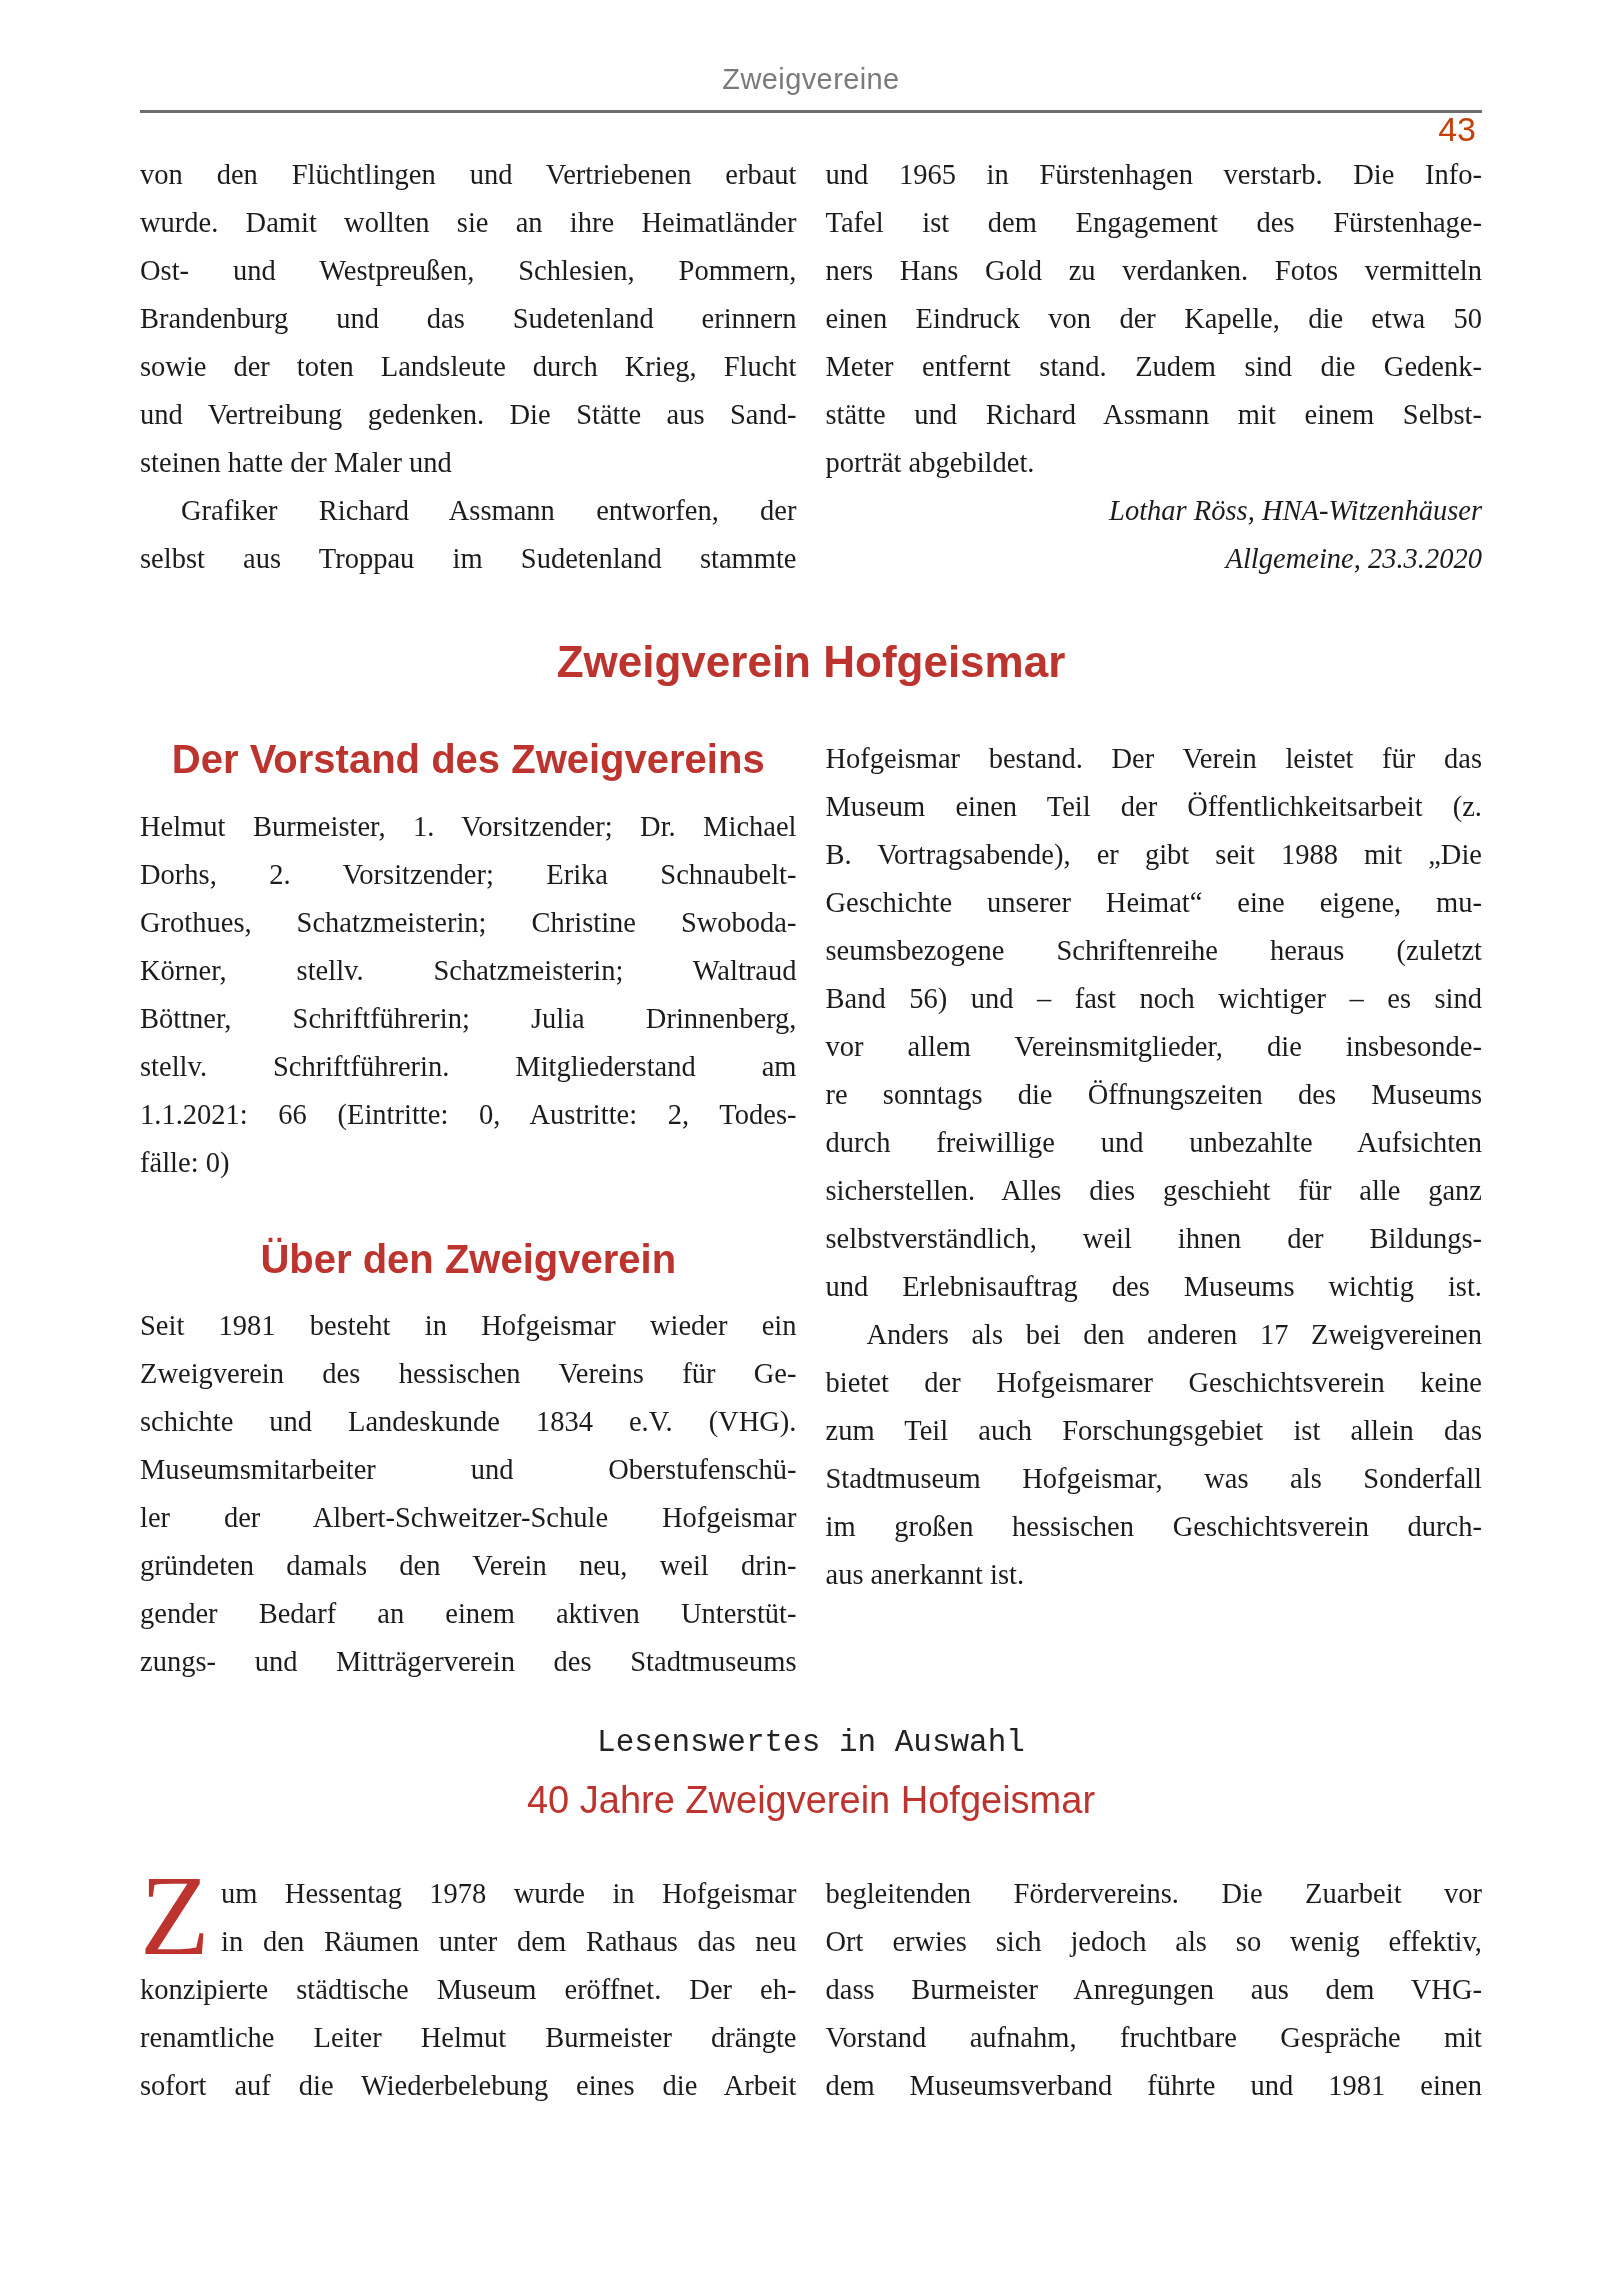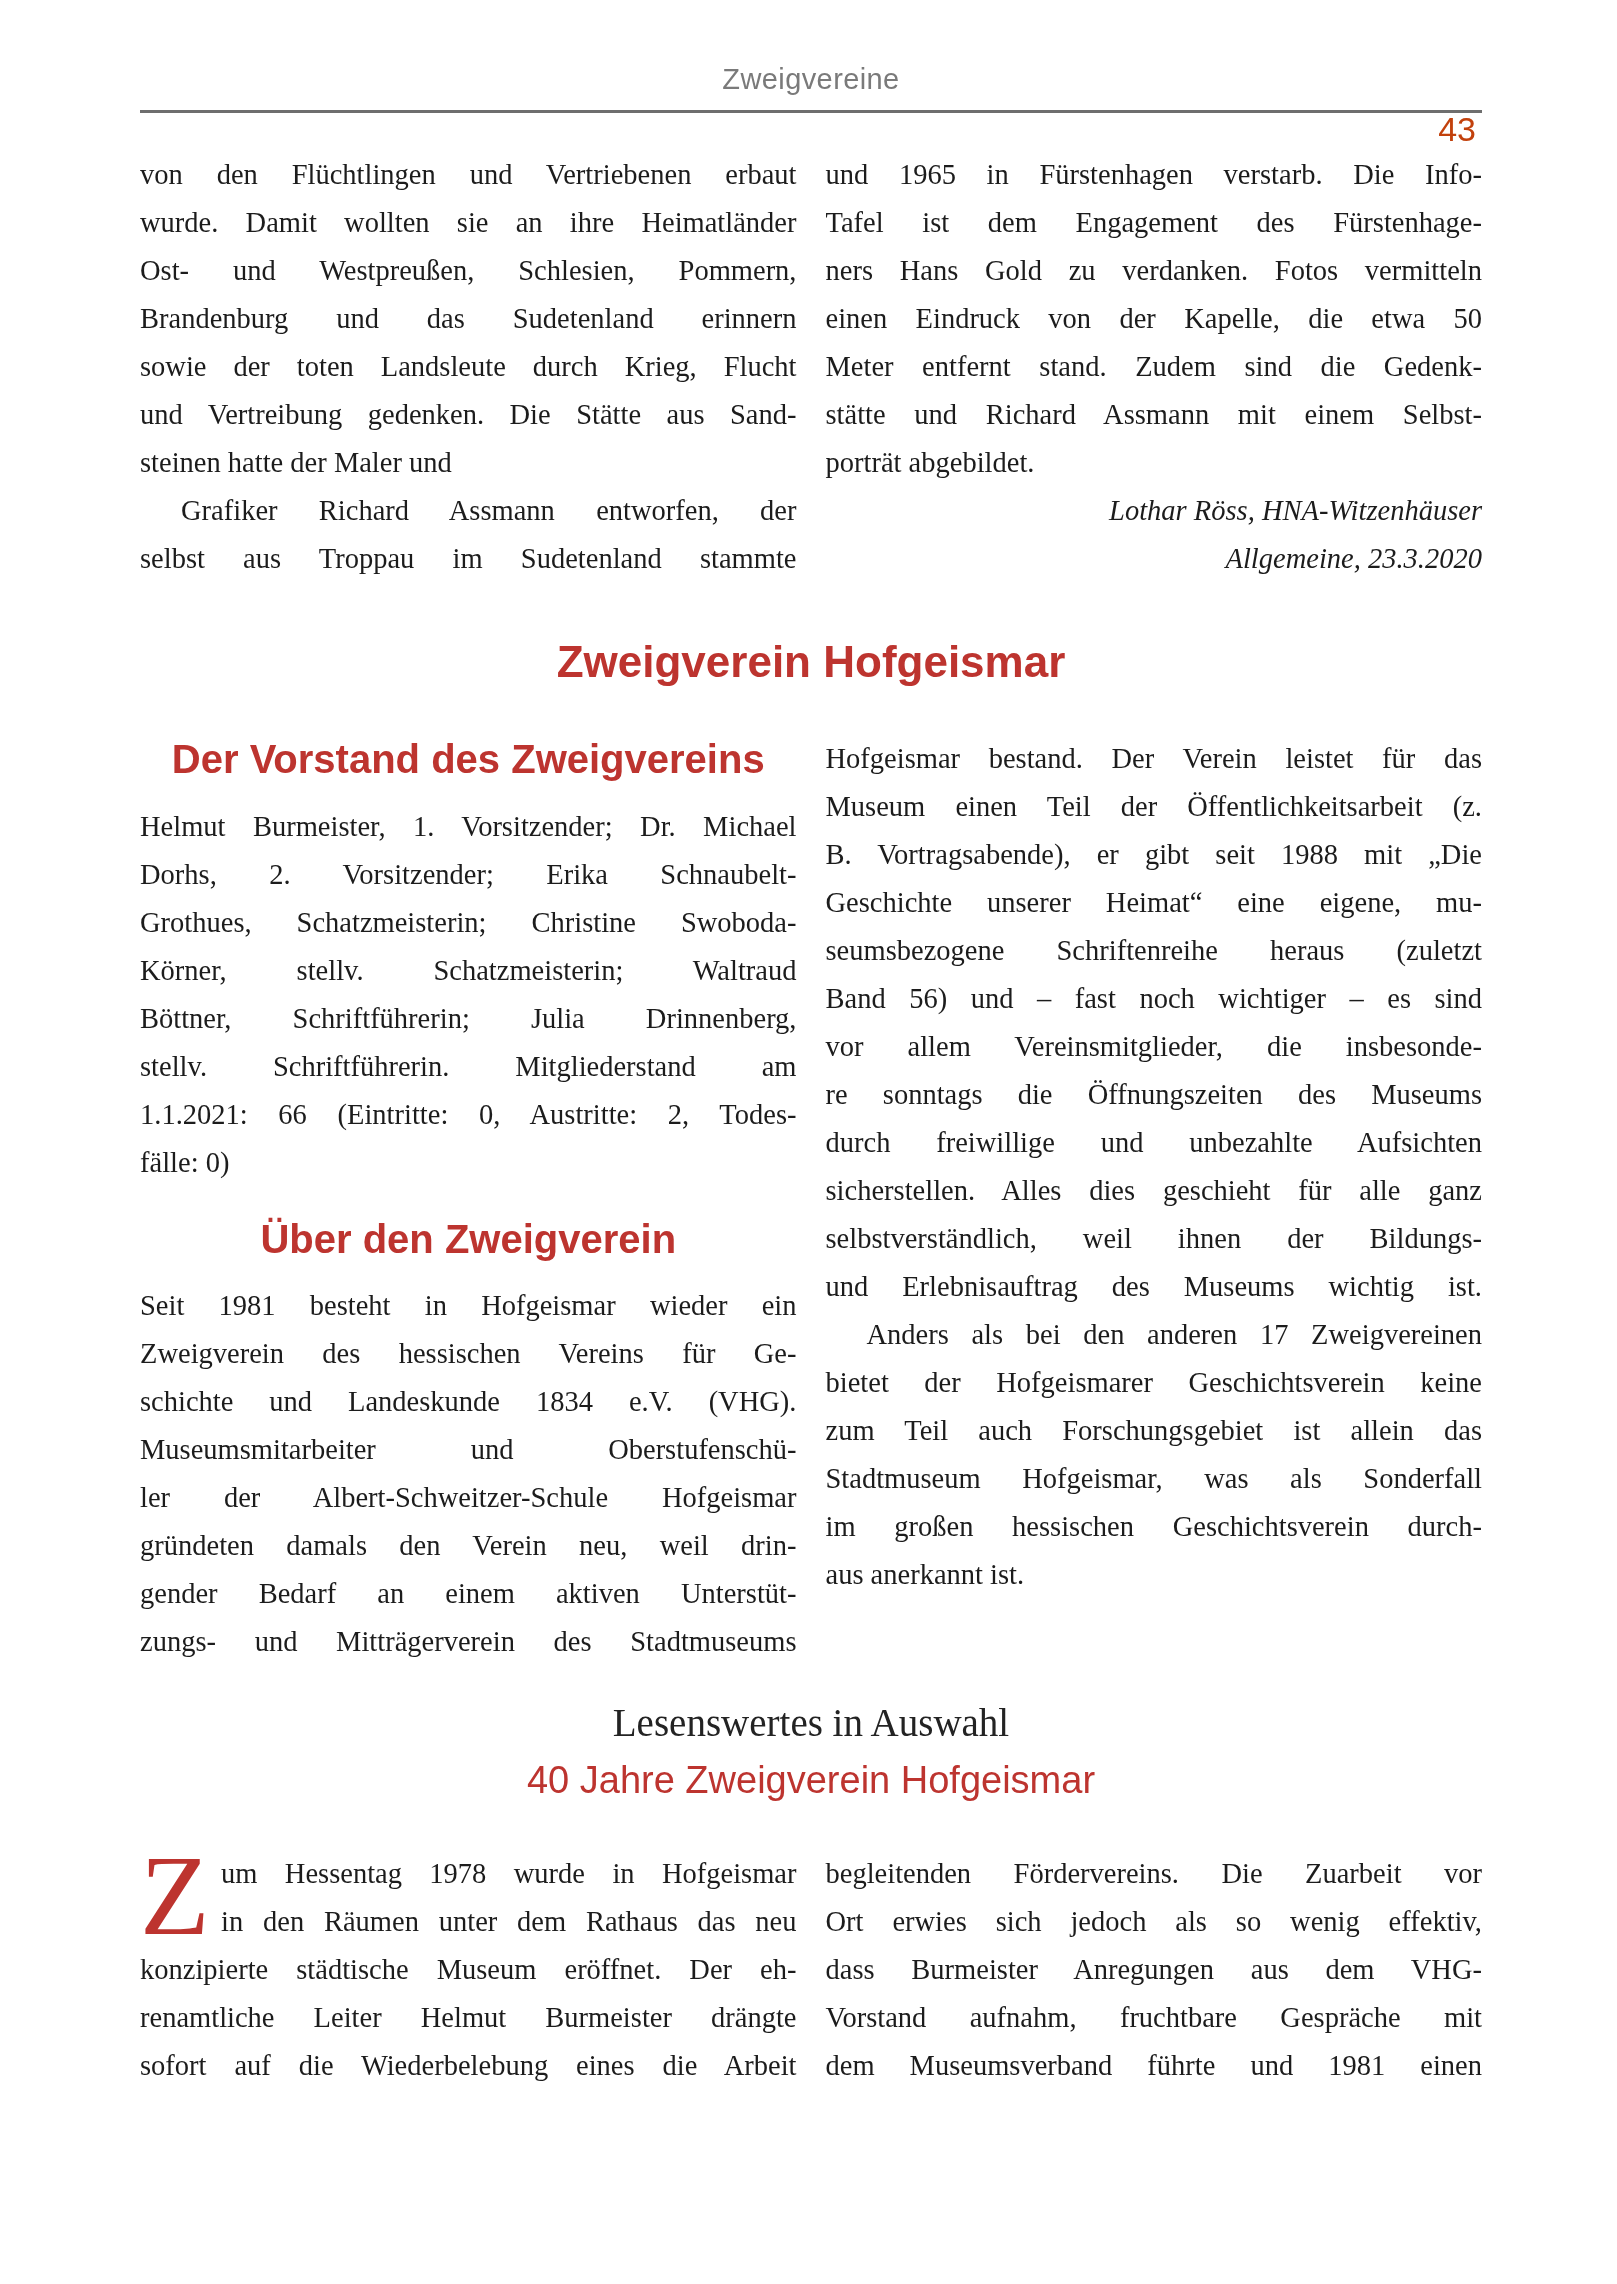--- a/index.html
+++ b/index.html
@@ -66,26 +66,26 @@
     margin:52px 0 46px 0;
   }
   .h-sub{
     font-family:"Liberation Sans", sans-serif;
     font-weight:700;
     font-size:40px;line-height:48px;
     color:var(--red);
     margin:0 0 19.6px 0;
     text-align:center;
   }
-  .h-sub.second{margin-top:28px;}
+  .h-sub.second{margin-top:48px;}
   .h-center-dark{
     text-align:center;
-    font-family:Liberation Serif, serif;
+    font-family:Liberation Mono, monospace;
     font-weight:400;
-    font-size:39px;line-height:42px;
+    font-size:31px;line-height:42px;
     color:#232323;
     margin:36px 0 0 0;
   }
   .h-center-red{
     text-align:center;
     font-family:"Liberation Sans", sans-serif;
     font-weight:400;
     font-size:38px;line-height:47px;
     color:var(--red);
     margin:13px 0 0 0;

